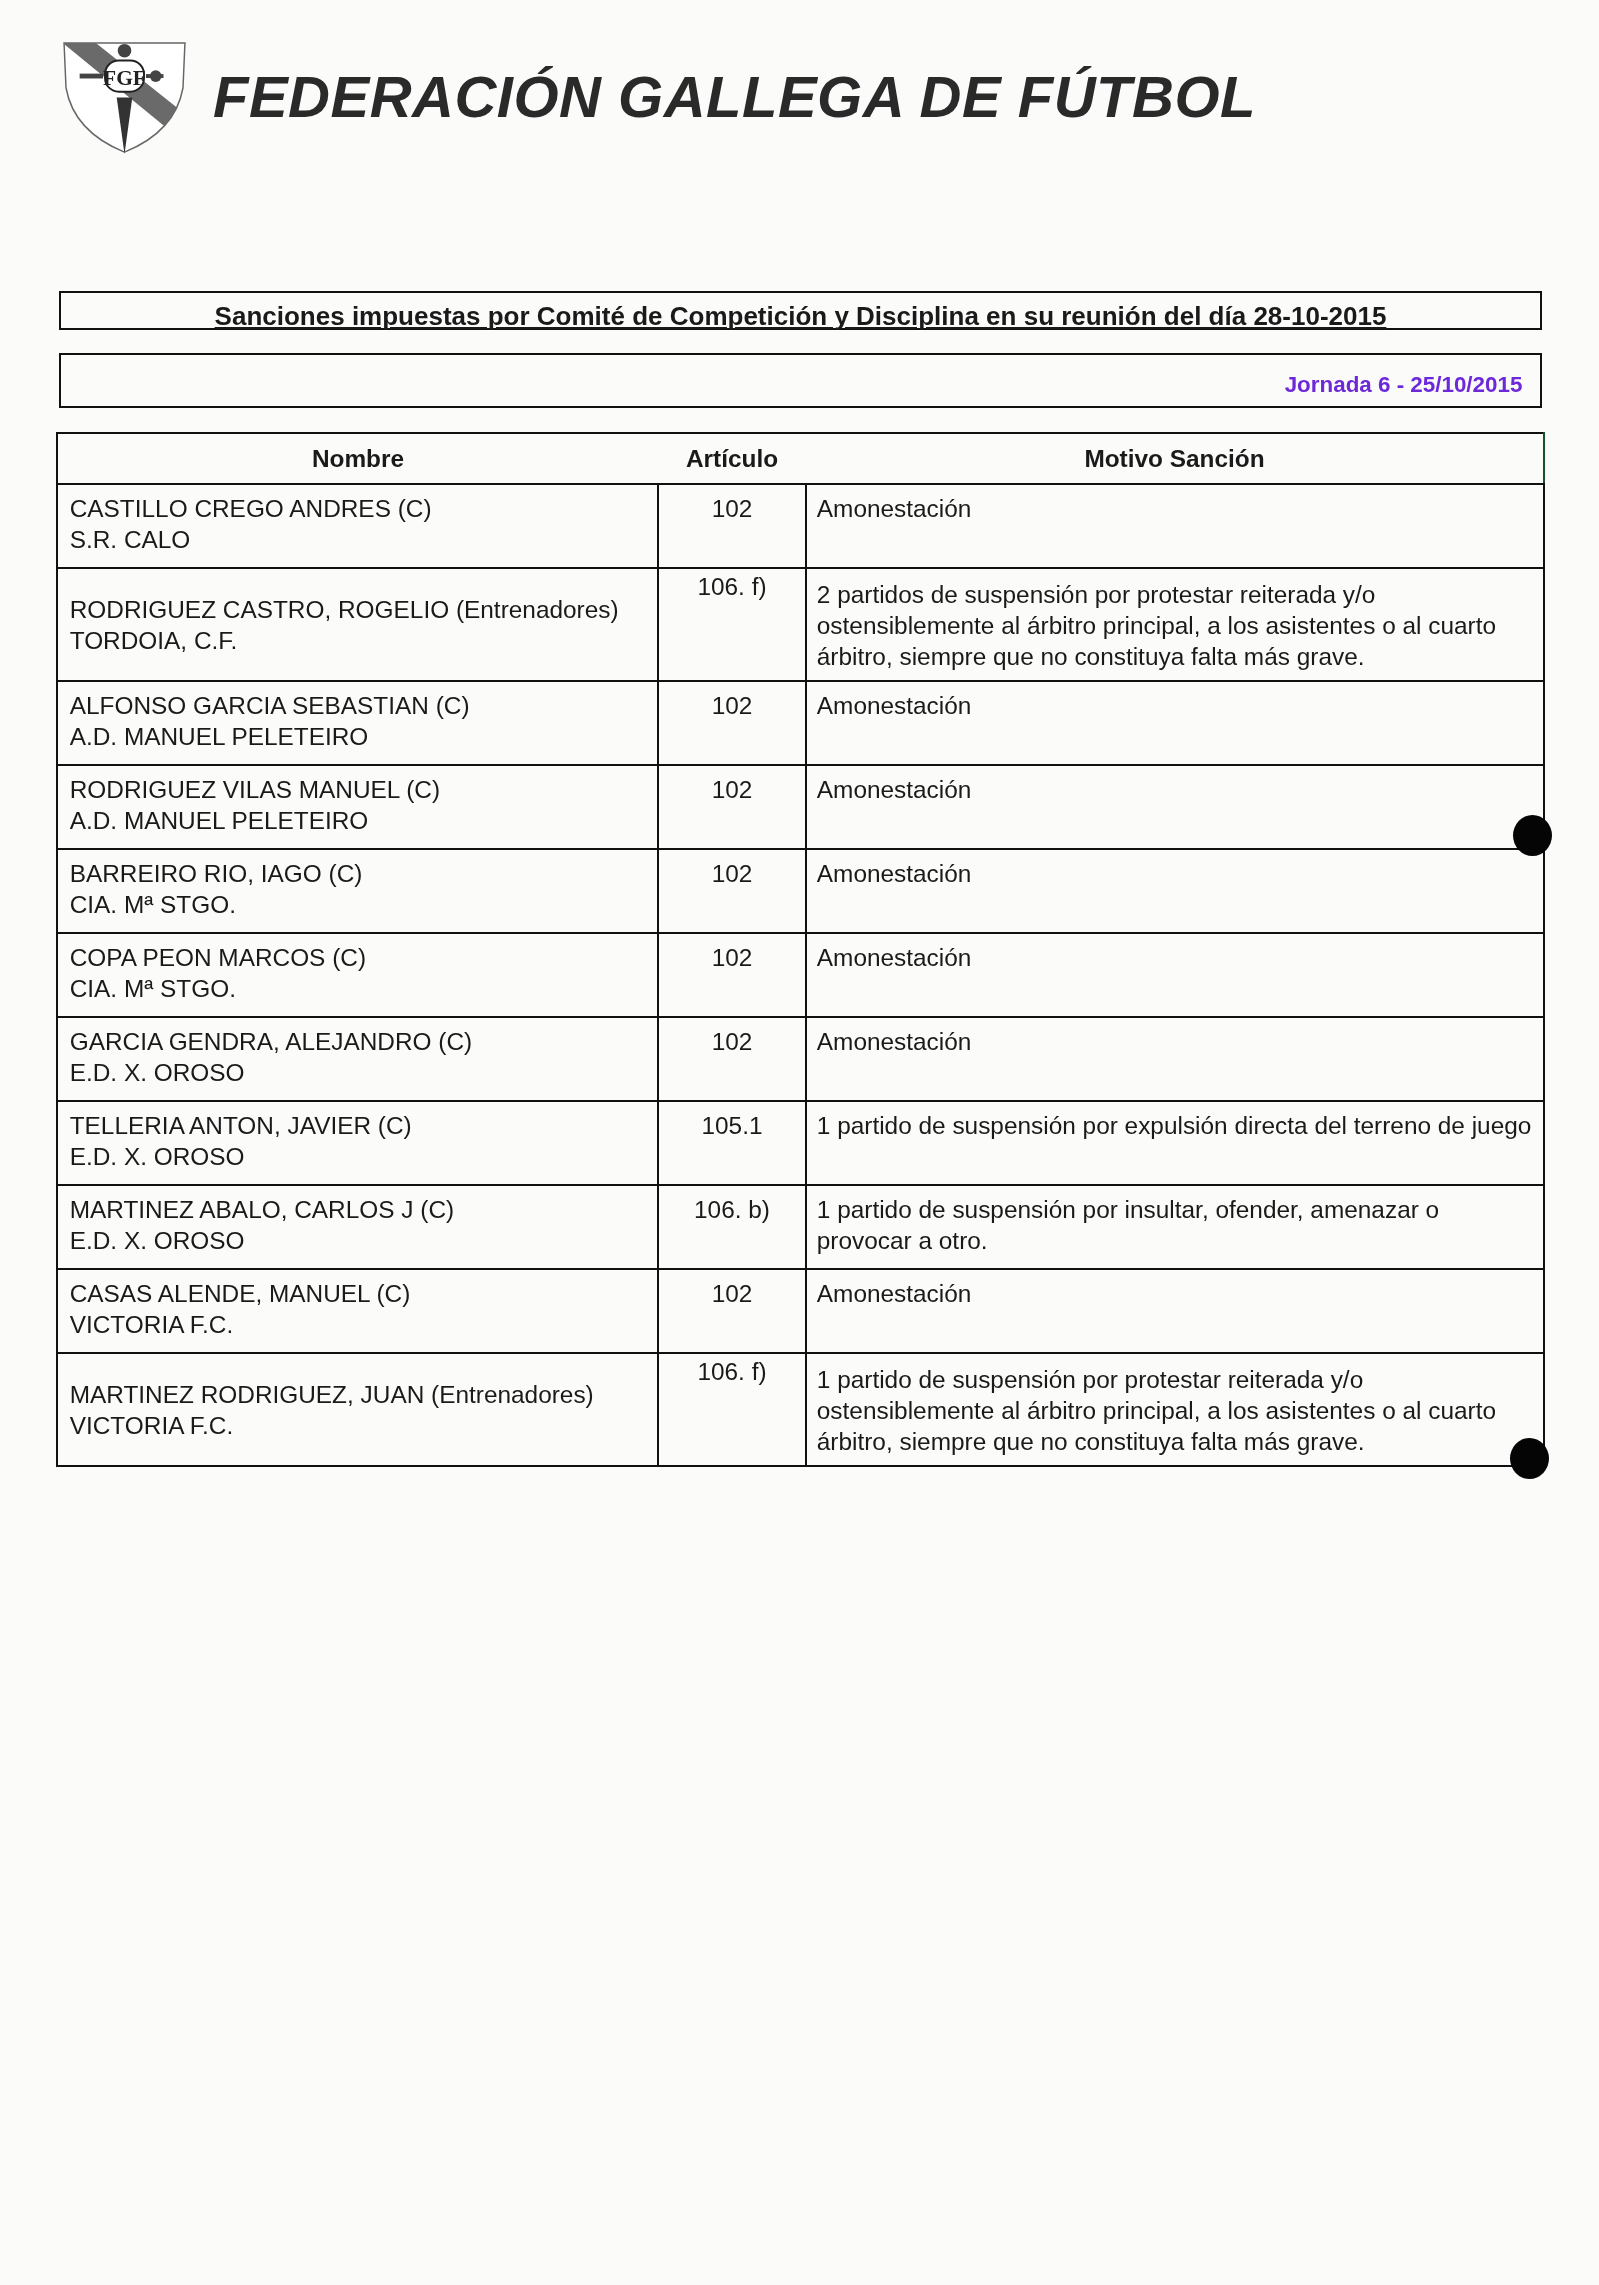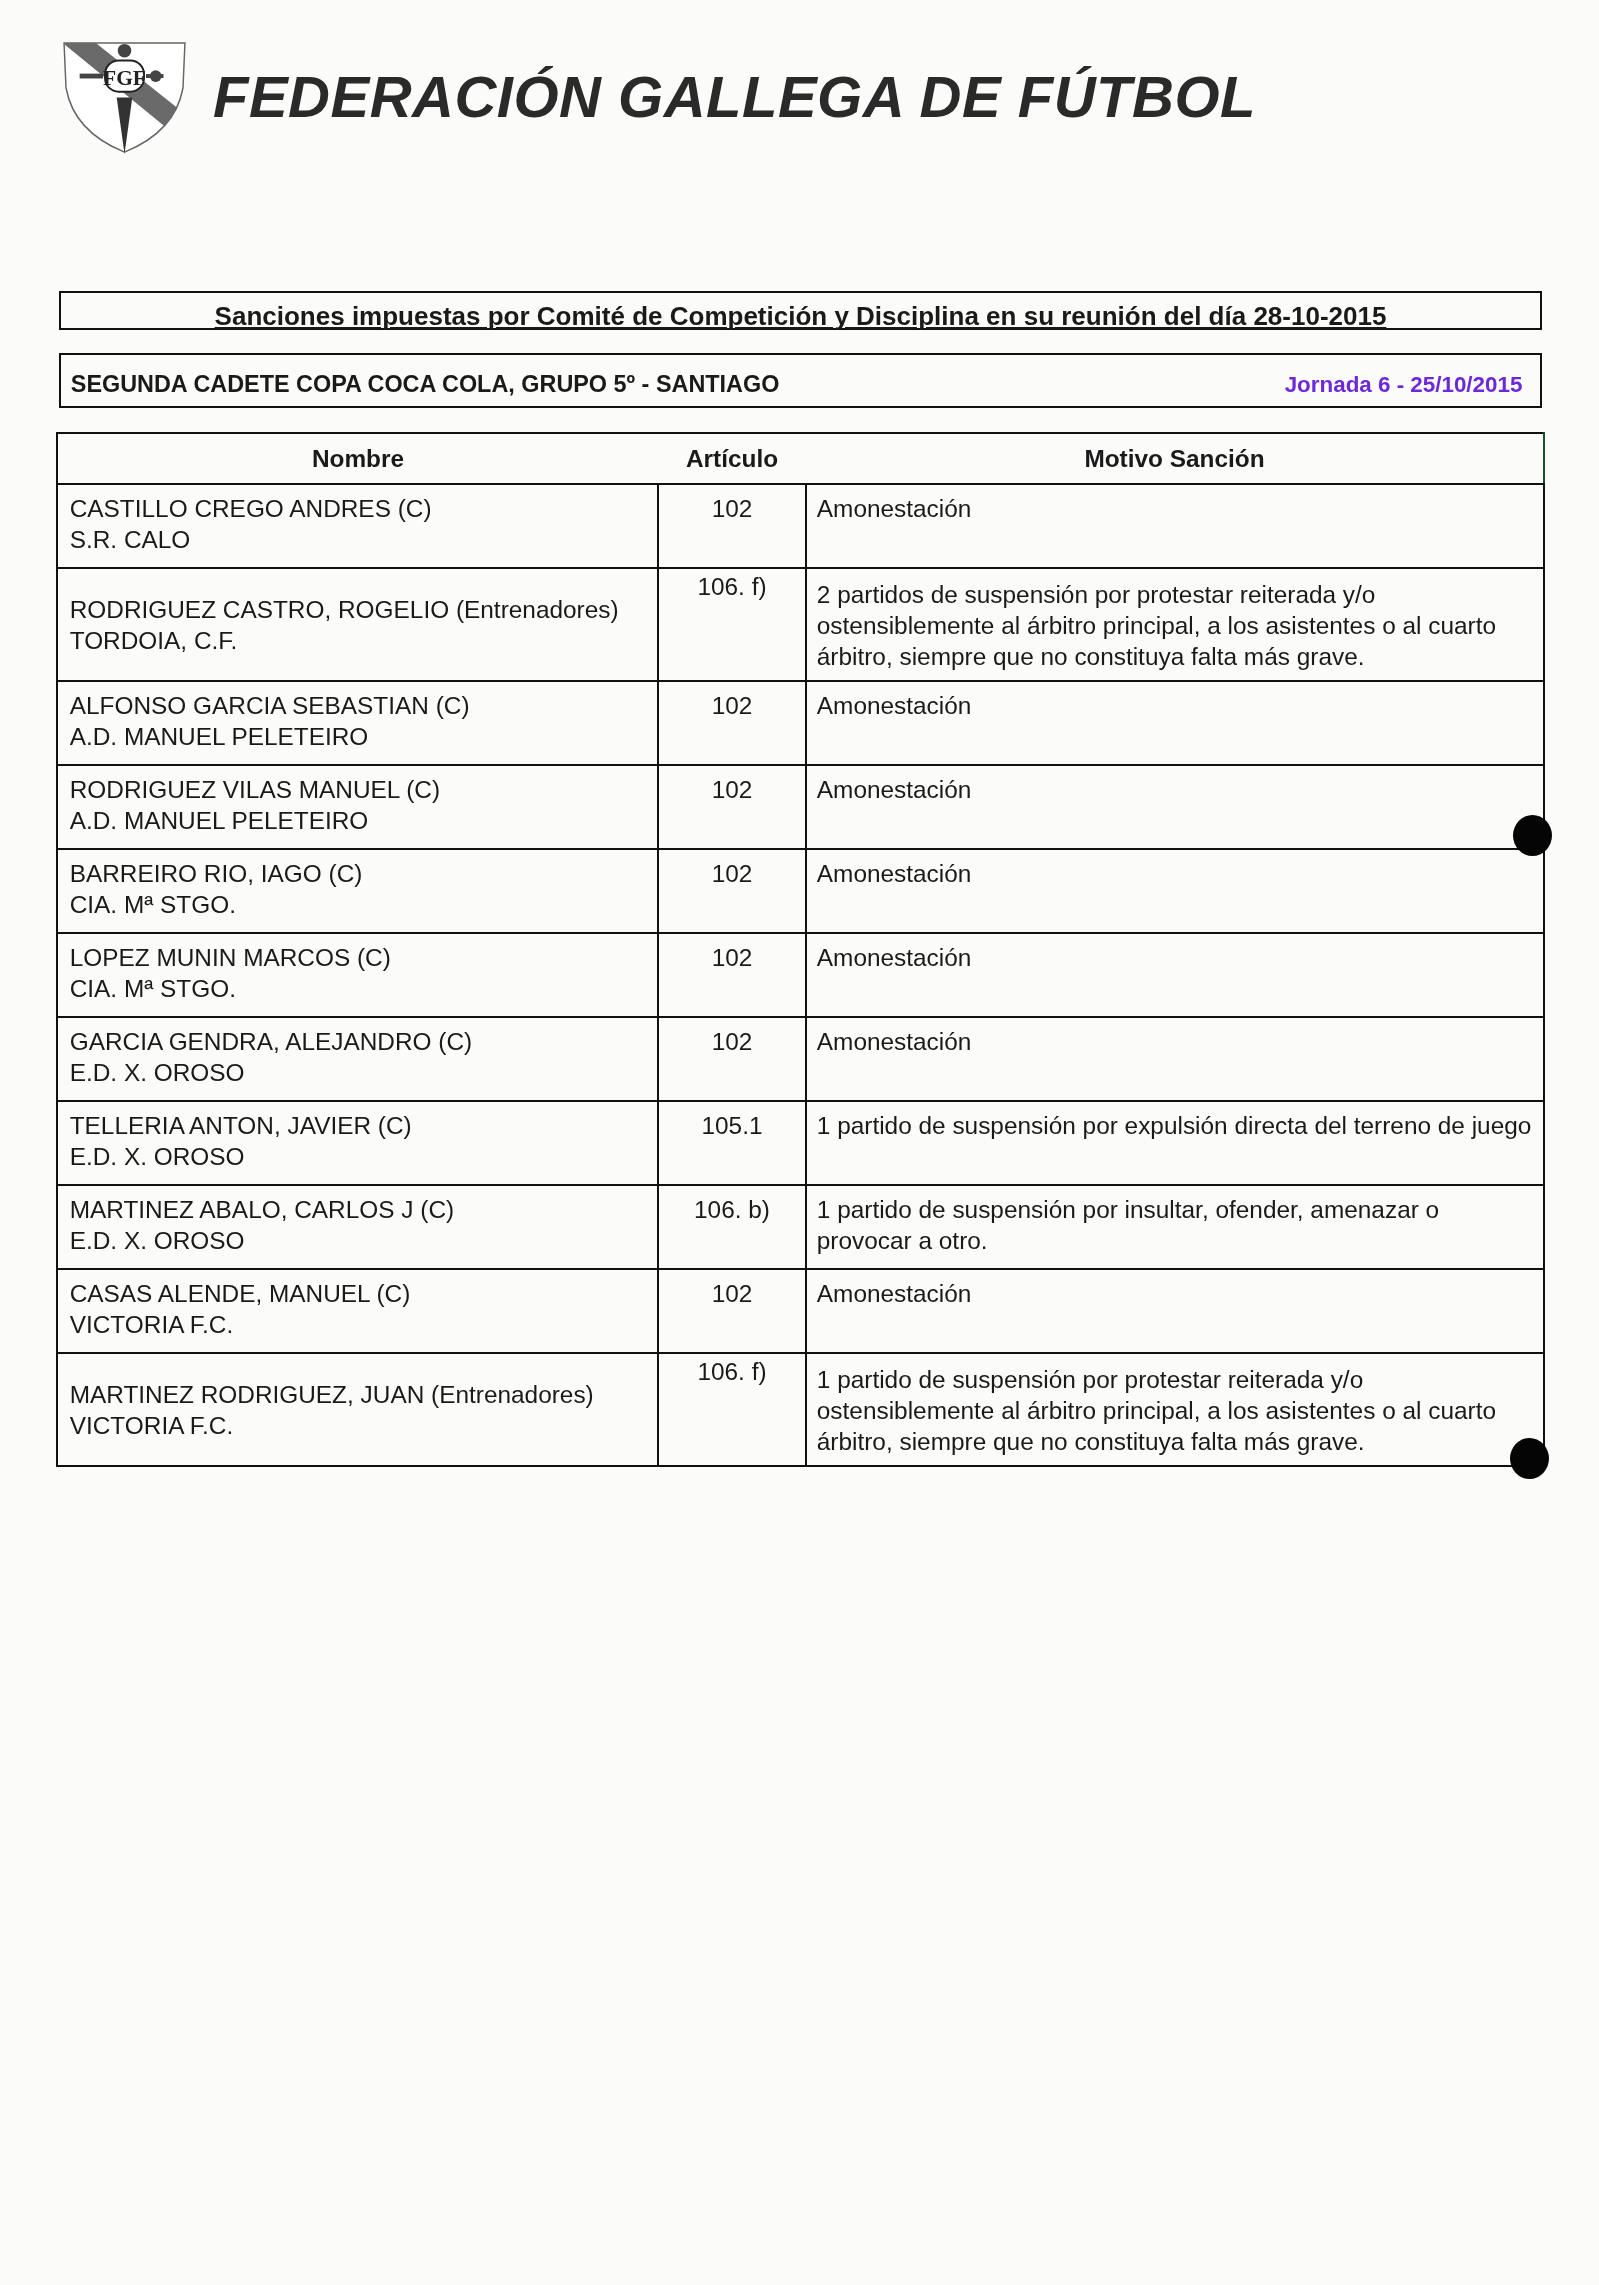--- a/index.html
+++ b/index.html
@@ -92,21 +92,20 @@
   </svg>
 </div>
 
 <div class="org-title">FEDERACIÓN GALLEGA DE FÚTBOL</div>
 
 <div class="box box-title">
   <span>Sanciones impuestas por Comité de Competición y Disciplina en su reunión del día 28-10-2015</span>
 </div>
 
 <div class="box box-comp">
-  <span class="comp-name">SEGUNDA CADETE COPA COCA COLA,  GRUPO 5º - SANTIAGO</span>
   <span class="jornada">Jornada 6 - 25/10/2015</span>
 </div>
 
 <table class="sanc">
   <thead>
     <tr>
       <th>Nombre</th>
       <th>Artículo</th>
       <th>Motivo Sanción</th>
     </tr>
@@ -157,21 +156,21 @@
           <span class="line">BARREIRO RIO, IAGO (C)</span>
           <span class="line">CIA. Mª STGO.</span>
         </td>
         <td class="art">102</td>
         <td class="motivo">
           <span class="motivo-text">Amonestación</span>
         </td>
       </tr>
       <tr class="data" style="height: 84px;">
         <td class="nombre">
-          <span class="line">LOPEZ MUNIN MARCOS (C)</span>
+          <span class="line">COPA PEON MARCOS (C)</span>
           <span class="line">CIA. Mª STGO.</span>
         </td>
         <td class="art">102</td>
         <td class="motivo">
           <span class="motivo-text">Amonestación</span>
         </td>
       </tr>
       <tr class="data" style="height: 84px;">
         <td class="nombre">
           <span class="line">GARCIA GENDRA, ALEJANDRO (C)</span>

